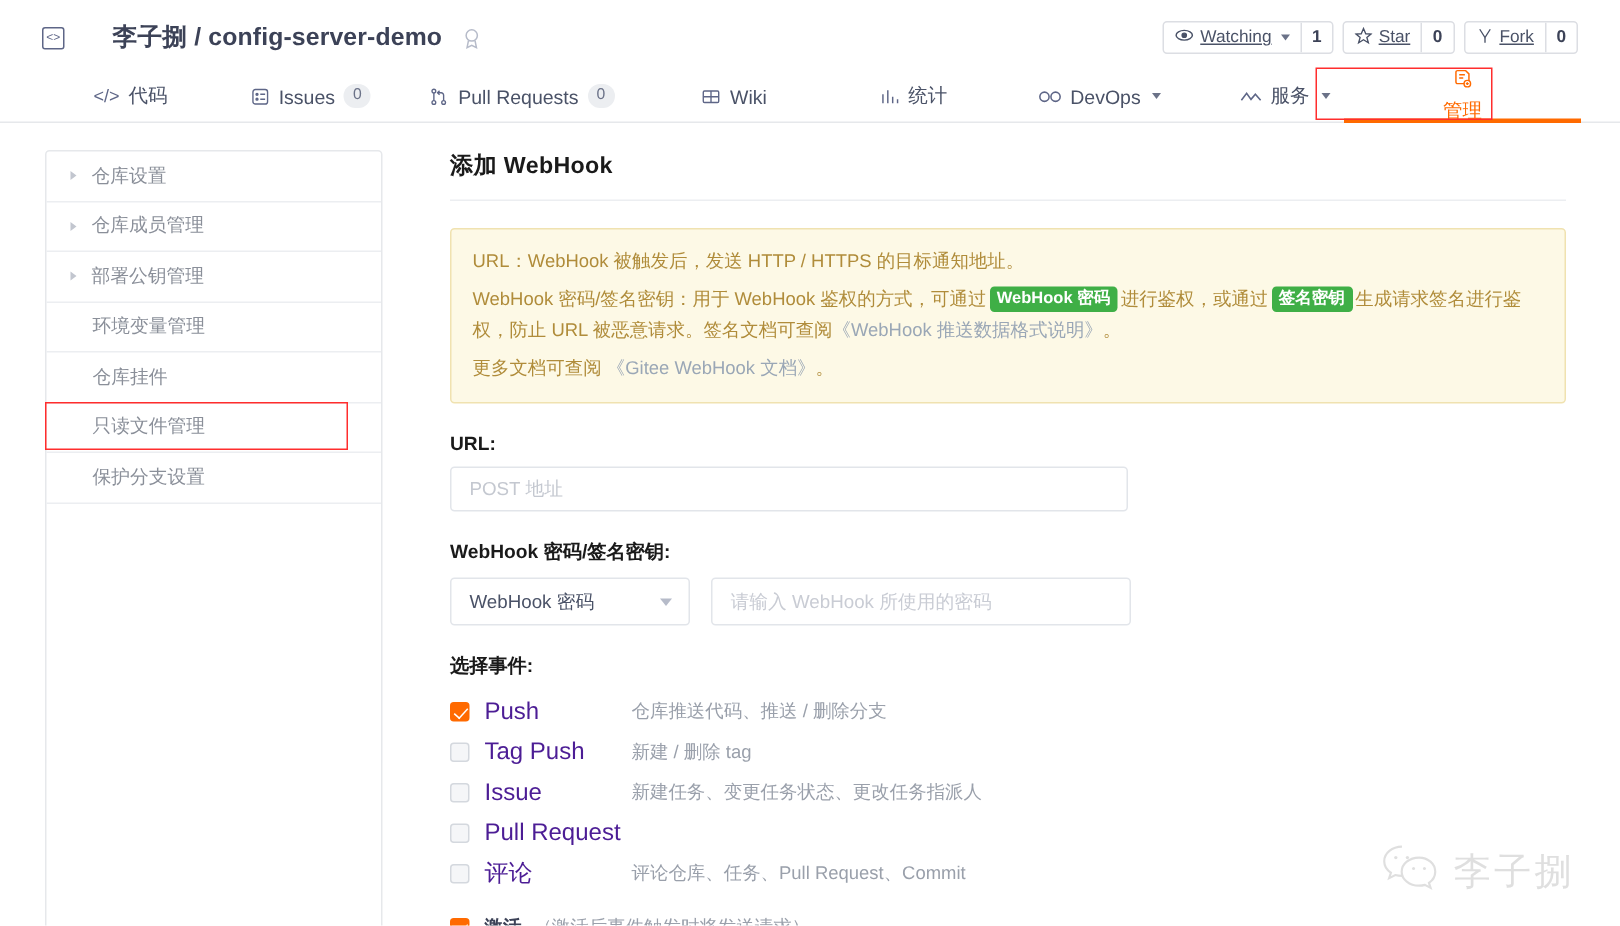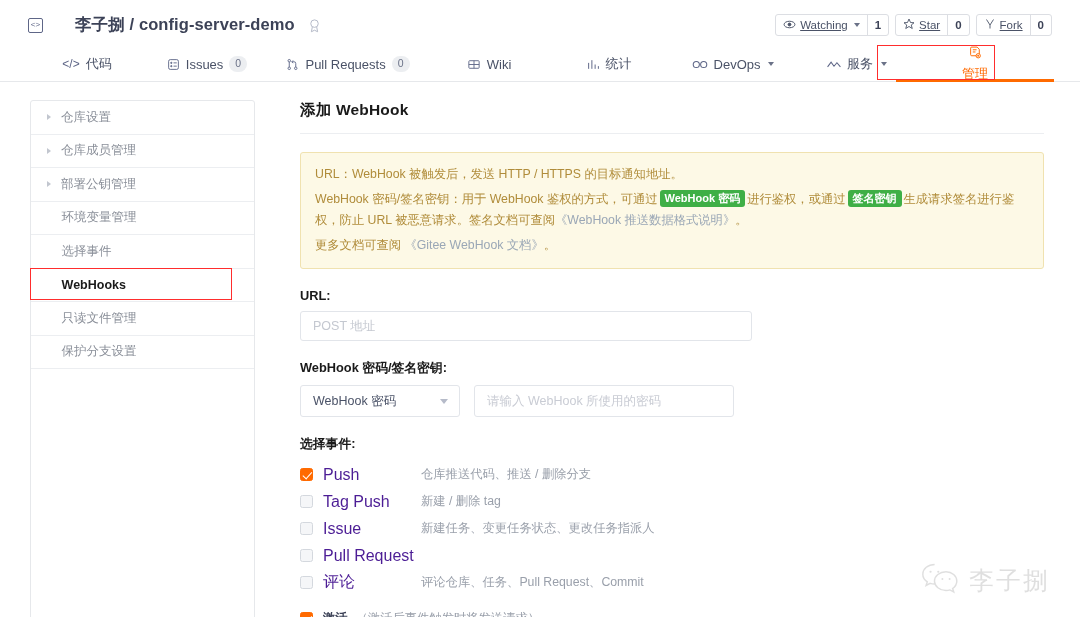--- a/index.html
+++ b/index.html
@@ -271,21 +271,21 @@
   }
   .sel-caret {
     position:absolute;
     right:12px; top:14px;
     width:0;height:0;
     border-left:4px solid transparent;
     border-right:4px solid transparent;
     border-top:5px solid #b6bbc9;
   }
   .inp-secret {
-    width:260px; height:32px;
+    width:280px; height:32px;
     border:1px solid #e2e5ea;
     border-radius:3px;
     background:#fff;
     font-size:12.5px;
     color:#4a5267;
     padding:0 12px;
     outline:none;
     font-family:inherit;
   }
   .inp-secret::placeholder { color:#c9ccd4; }
@@ -522,25 +522,21 @@
     <div class="side-item">
       <i class="arrow"></i>
       <span>部署公钥管理</span>
     </div>
     <div class="side-item">
       <i class="no-arrow"></i>
       <span>环境变量管理</span>
     </div>
     <div class="side-item">
       <i class="no-arrow"></i>
-      <span>选择事件</span>
-    </div>
-    <div class="side-item active">
-      <i class="no-arrow"></i>
-      <span>WebHooks</span>
+      <span>仓库挂件</span>
     </div>
     <div class="side-item">
       <i class="no-arrow"></i>
       <span>只读文件管理</span>
     </div>
     <div class="side-item">
       <i class="no-arrow"></i>
       <span>保护分支设置</span>
     </div>
     <div class="side-highlight"></div>

